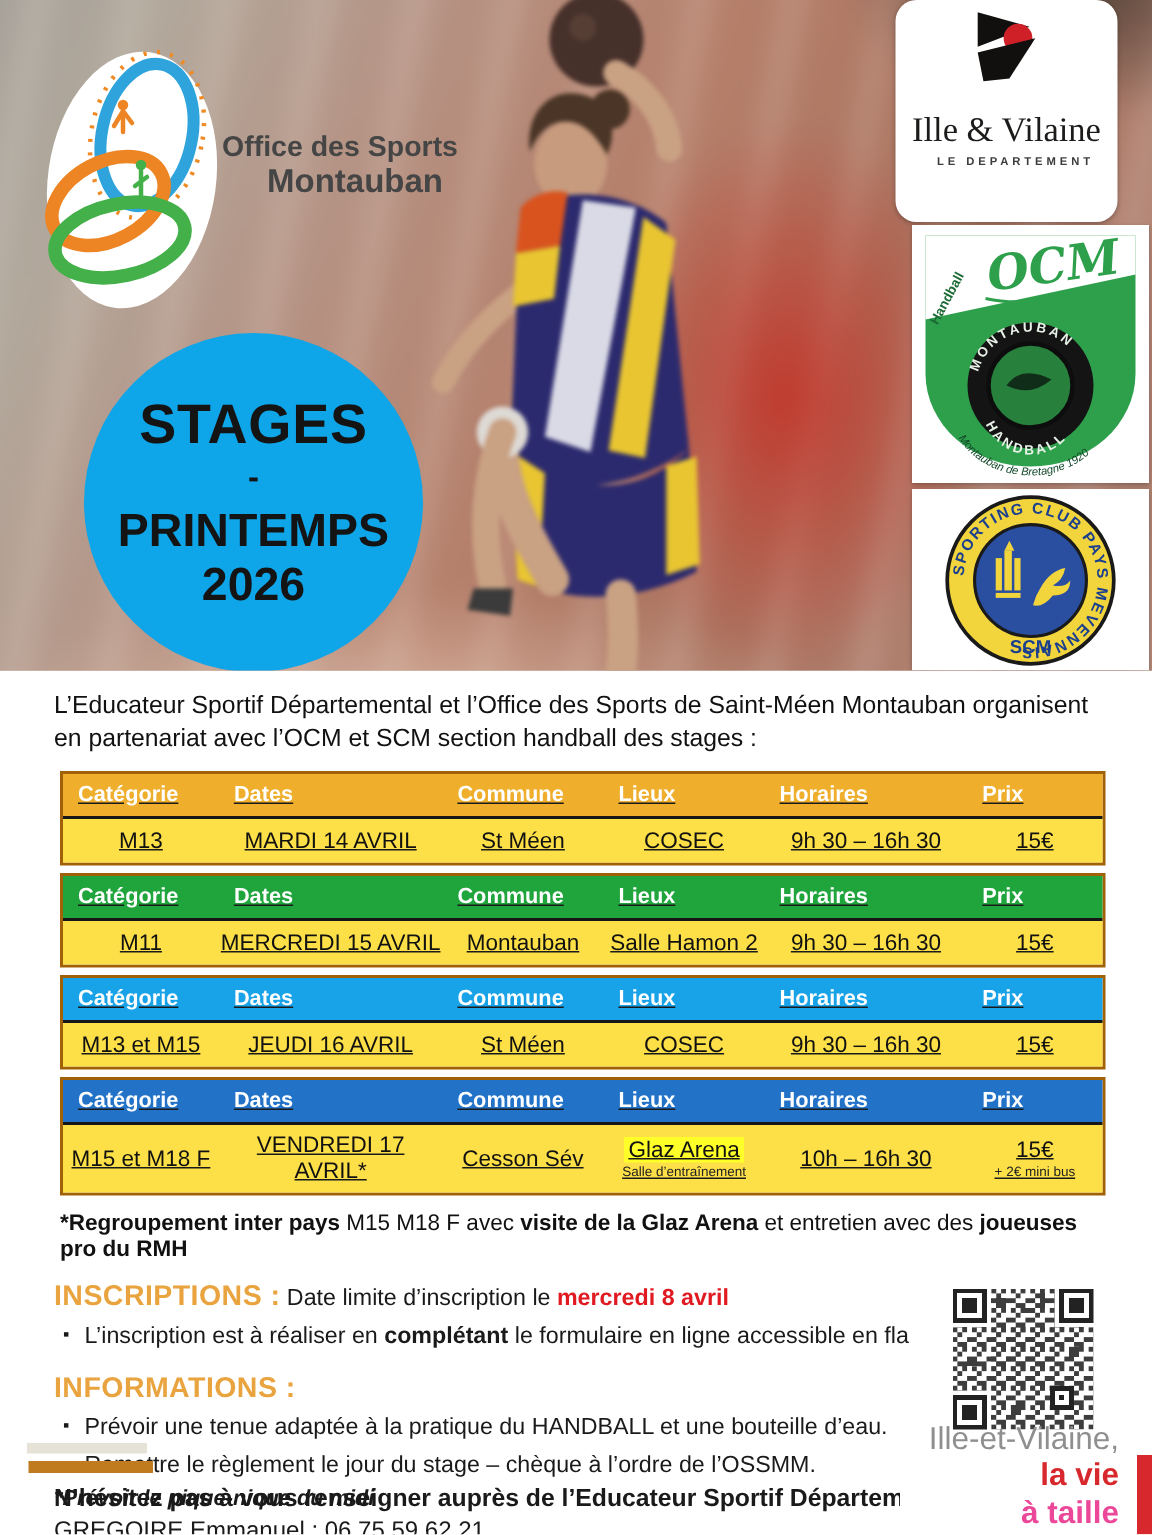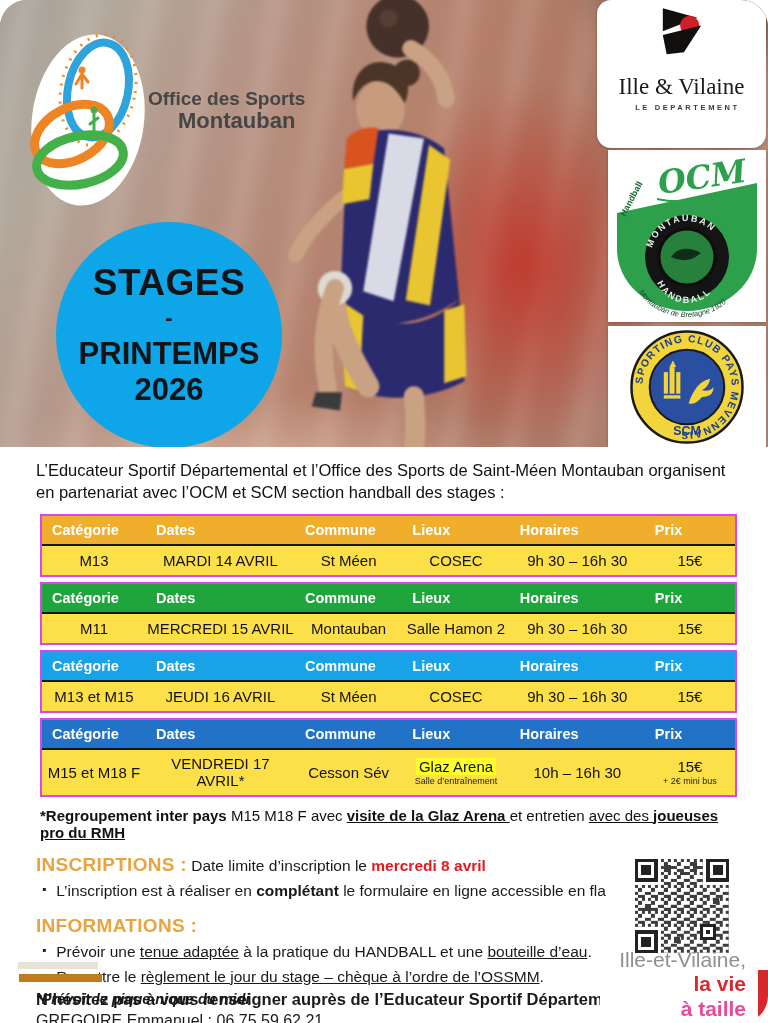--- a/index.html
+++ b/index.html
@@ -1,18 +1,18 @@
 <!DOCTYPE html>
 <html><head>
 <meta charset="utf-8">
 <style>
   * { margin:0; padding:0; box-sizing:border-box; }
   html,body { background:#fff; }
   body { font-family:"Liberation Sans", sans-serif; color:#1a1a1a; }
-  .page { position:relative; width:768px; height:1023px; margin:0 auto; background:#fff; overflow:hidden;border-radius:27px; }
+  .page { position:relative; width:768px; height:1023px; margin:0 auto; background:#fff; overflow:hidden; }
 
   
   .hero { position:absolute; left:0; top:0; width:768px; height:447px; overflow:hidden; background:#b08a78; }
   .hero-bg { position:absolute; left:-25px; top:-25px; width:820px; height:500px; filter:blur(9px);
     background:
       radial-gradient(ellipse 190px 270px at 67% 58%, rgba(198,42,32,.78), rgba(198,42,32,0) 68%),
       radial-gradient(ellipse 230px 150px at 90% 2%, rgba(72,60,52,.95), rgba(72,60,52,0) 65%),
       radial-gradient(ellipse 420px 120px at 35% 100%, rgba(236,214,196,.55), rgba(236,214,196,0) 70%),
       repeating-linear-gradient(100deg, rgba(255,250,242,0) 0 46px, rgba(255,248,238,.16) 46px 62px),
       linear-gradient(115deg,#a3a099 0%,#b2a89c 14%,#b59182 32%,#b57f6a 50%,#aa7460 68%,#b08272 85%,#a77a68 100%);
@@ -29,48 +29,48 @@
   
   .stages-circle { position:absolute; left:56px; top:222px; width:226px; height:226px; border-radius:50%;
     background:#F0B42A; display:flex; flex-direction:column; align-items:center; justify-content:center;
     text-align:center; color:#141414; font-weight:bold; }
   .stages-circle .s1 { font-size:37px; letter-spacing:.5px; }
   .stages-circle .sep { font-size:22px; line-height:1.3; }
   .stages-circle .s2 { font-size:31px; margin-top:4px; }
   .stages-circle .s3 { font-size:31px; }
 
   
-  .iv-card { position:absolute; left:597px; top:0px; width:169px; height:148px; background:#fff;
+  .iv-card { position:absolute; left:597px; top:0px; width:148px; height:148px; background:#fff;
     border-radius:14px; display:flex; flex-direction:column; align-items:center; box-shadow:0 1px 3px rgba(0,0,0,.25); }
   .iv-title { font-family:"Liberation Serif", serif; font-size:23px; color:#1d1b1a; margin-top:2px; }
   .iv-sub { font-size:7.5px; letter-spacing:2.6px; color:#3c3c3c; margin-top:3px; font-weight:bold;padding-left:12px; }
   .ocm-card { position:absolute; left:608px; top:150px; width:158px; height:172px; background:#fff; padding:3px;
     box-shadow:0 1px 3px rgba(0,0,0,.25); }
   .scm-card { position:absolute; left:608px; top:326px; width:158px; height:121px; background:#fff;
     display:flex; align-items:center; justify-content:center; box-shadow:0 1px 3px rgba(0,0,0,.25); }
 
   
   .content { position:absolute; left:0; top:447px; width:768px; }
   .intro { margin:13px 34px 0 36px; font-size:16.5px; line-height:1.32; color:#111; }
 
   .tables-wrap { margin:10px 31px 0 40px; }
-  .stage-table { border:2px solid #d946ef; margin-bottom:5px; }
+  .stage-table { border:2px solid #a16207; margin-bottom:5px;text-decoration:underline; }
   .t-head { display:flex; align-items:center; height:28px; color:#fff; font-weight:bold; font-size:14.5px; }
   .t-row { display:flex; align-items:center; min-height:31px; background:#fde047; border-top:2px solid #161616;
     font-size:15px; color:#111; }
   .t-row.tall { min-height:47px; }
   .hc { padding-left:10px; }
   .dc { text-align:center; }
   .col-cat { width:15%; } .col-dates { width:21.5%; } .col-commune { width:15.5%; }
   .col-lieux { width:15.5%; } .col-horaires { width:19.5%; } .col-prix { width:13%; }
   .hl { background:#FFFF29; padding:0 3px; }
   .cell-note { font-size:9px; color:#222; margin-top:1px; }
 
   .footnote { margin:10px 31px 0 40px; font-size:15px; color:#111; }
-  .b { font-weight:bold; } .u { text-decoration:underline; }
+  .b { font-weight:bold; } .u { }
 
   .section { margin:0 34px 0 36px; }
   .sec-inscriptions { margin-top:13px; }
   .sec-heading { color:#E9A43F; font-weight:bold; font-size:19px; letter-spacing:.3px; }
   .sec-line { font-size:15.5px;margin-top:24px; }
   .deadline { color:#E01A20; font-weight:bold; }
   .bullet { display:flex; font-size:15.5px; margin-top:5px; line-height:1.3; }
   .bullet::before { content:"▪"; font-size:12px; margin:1px 10px 0 6px; }
   .sec-informations { margin-top:14px; }
   .pique-note { font-style:italic; font-weight:bold; font-size:14.5px; margin-top:4px; }

